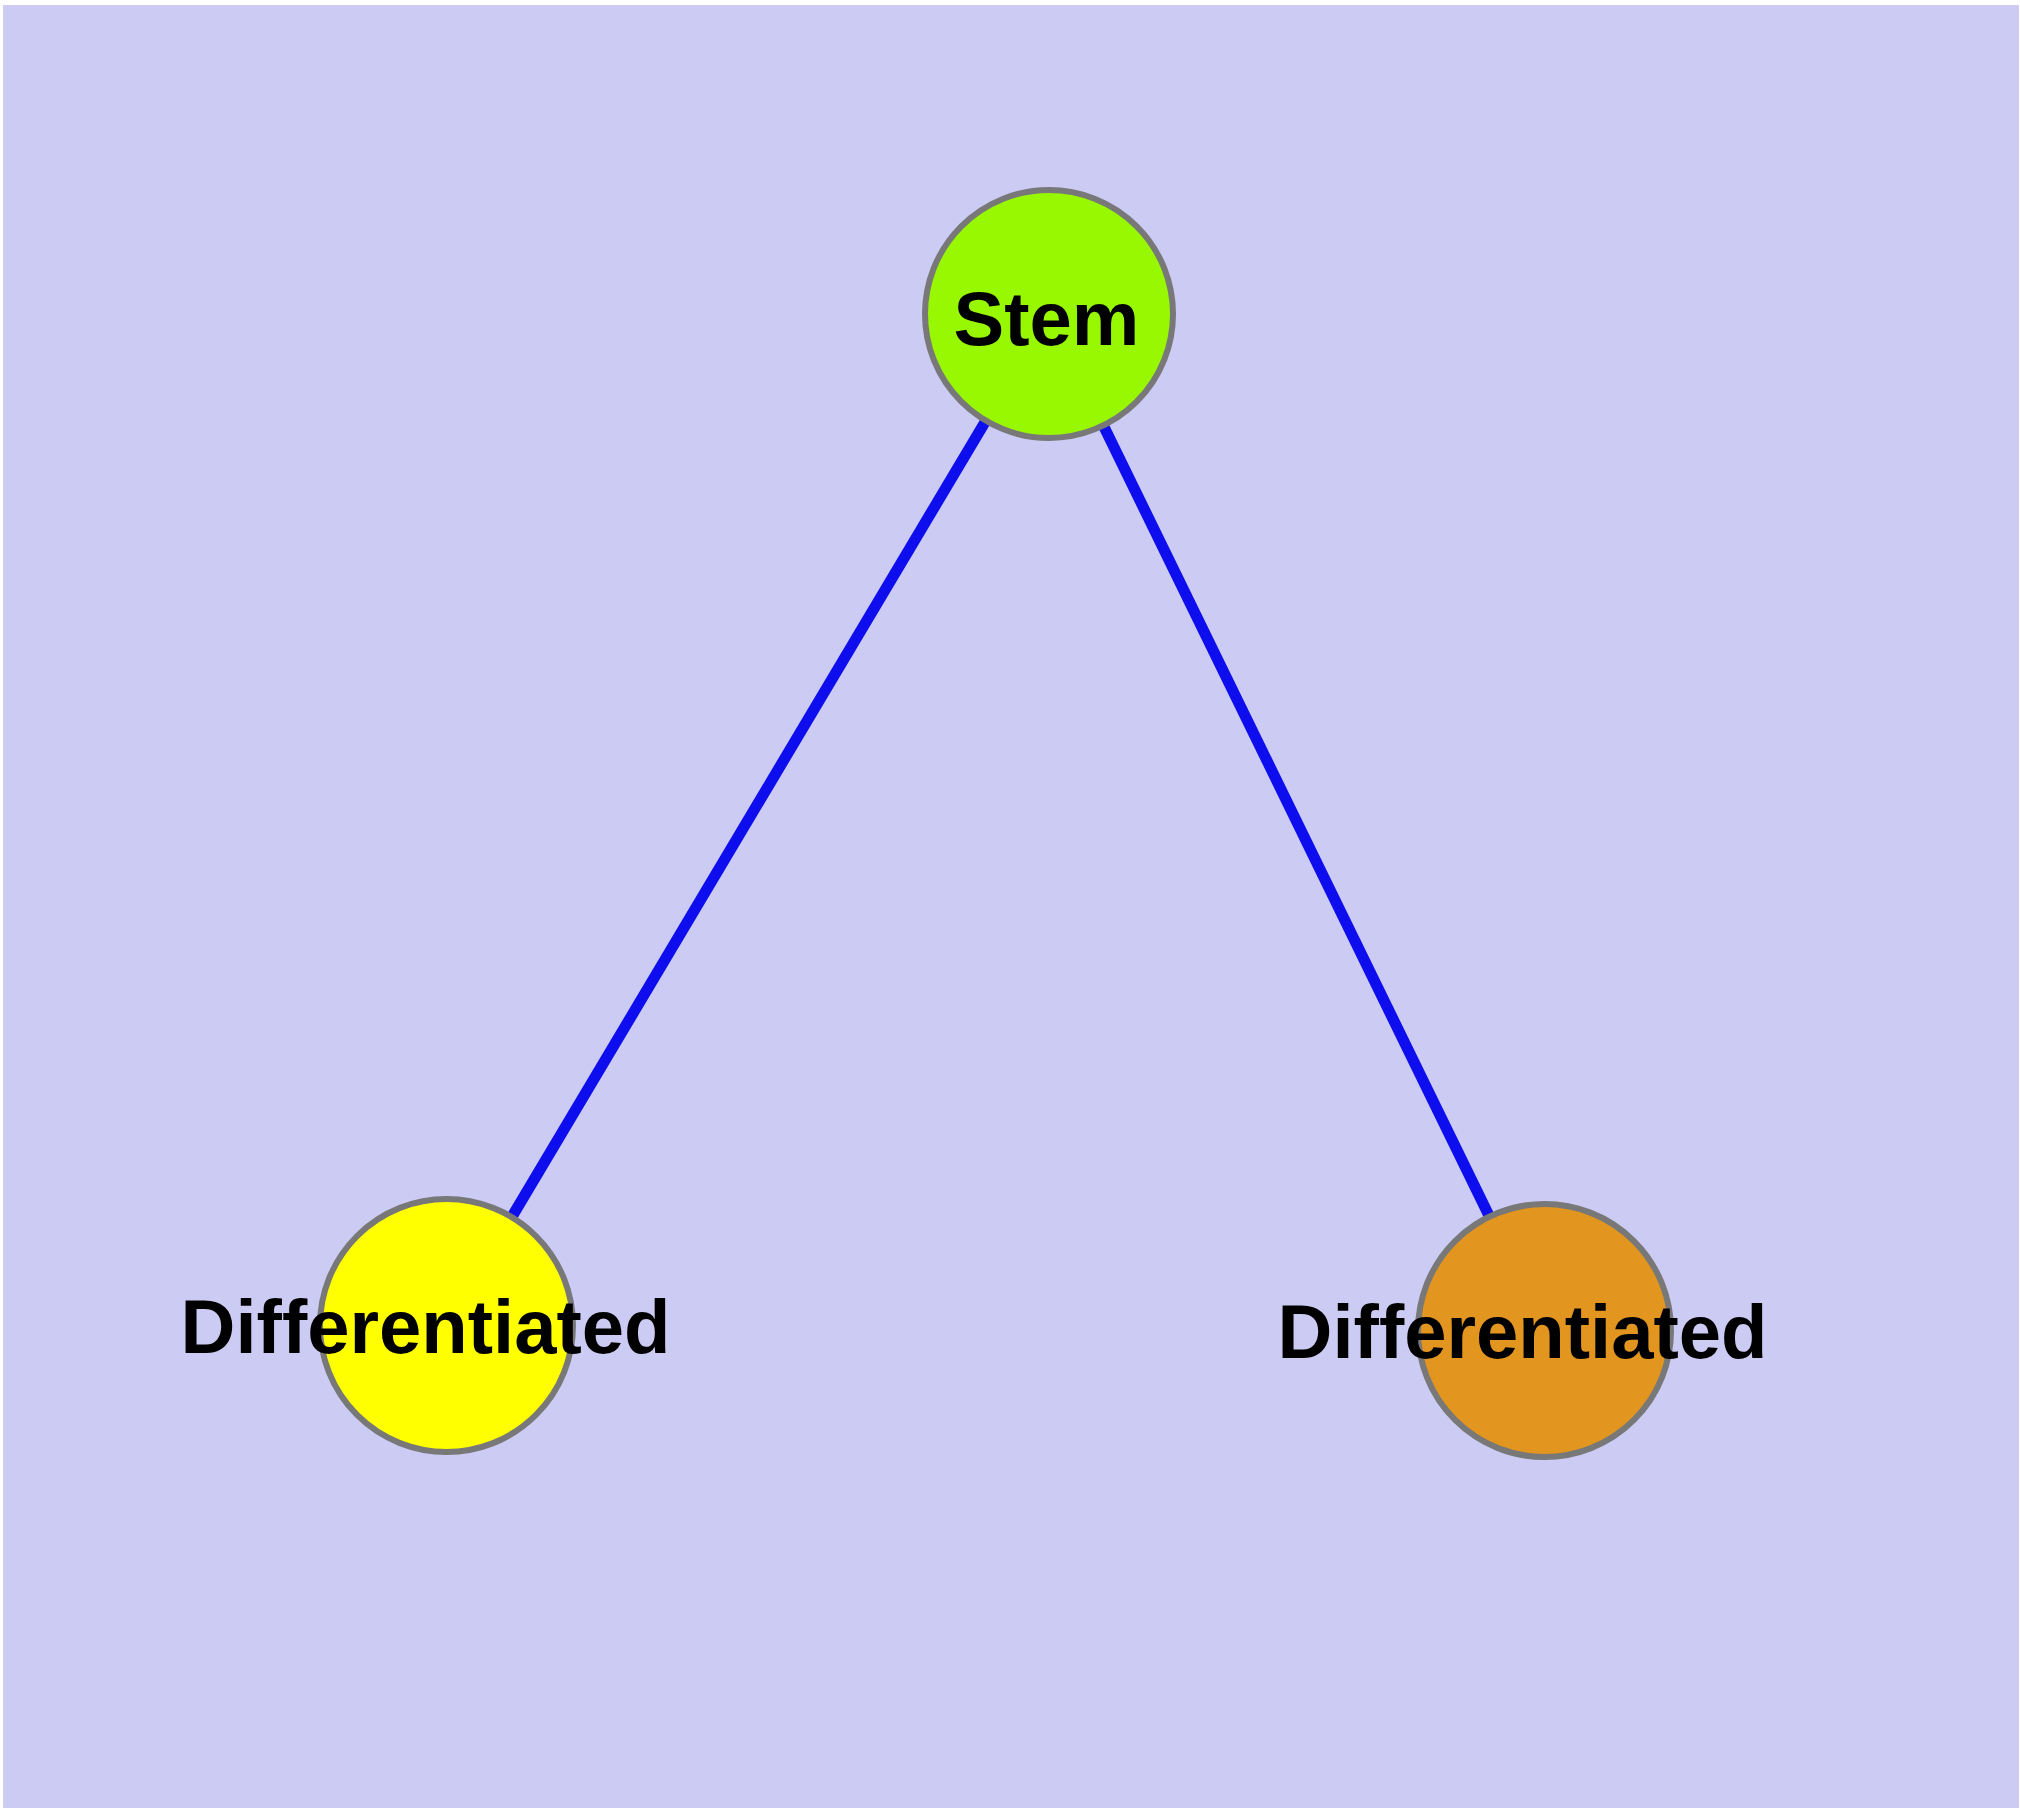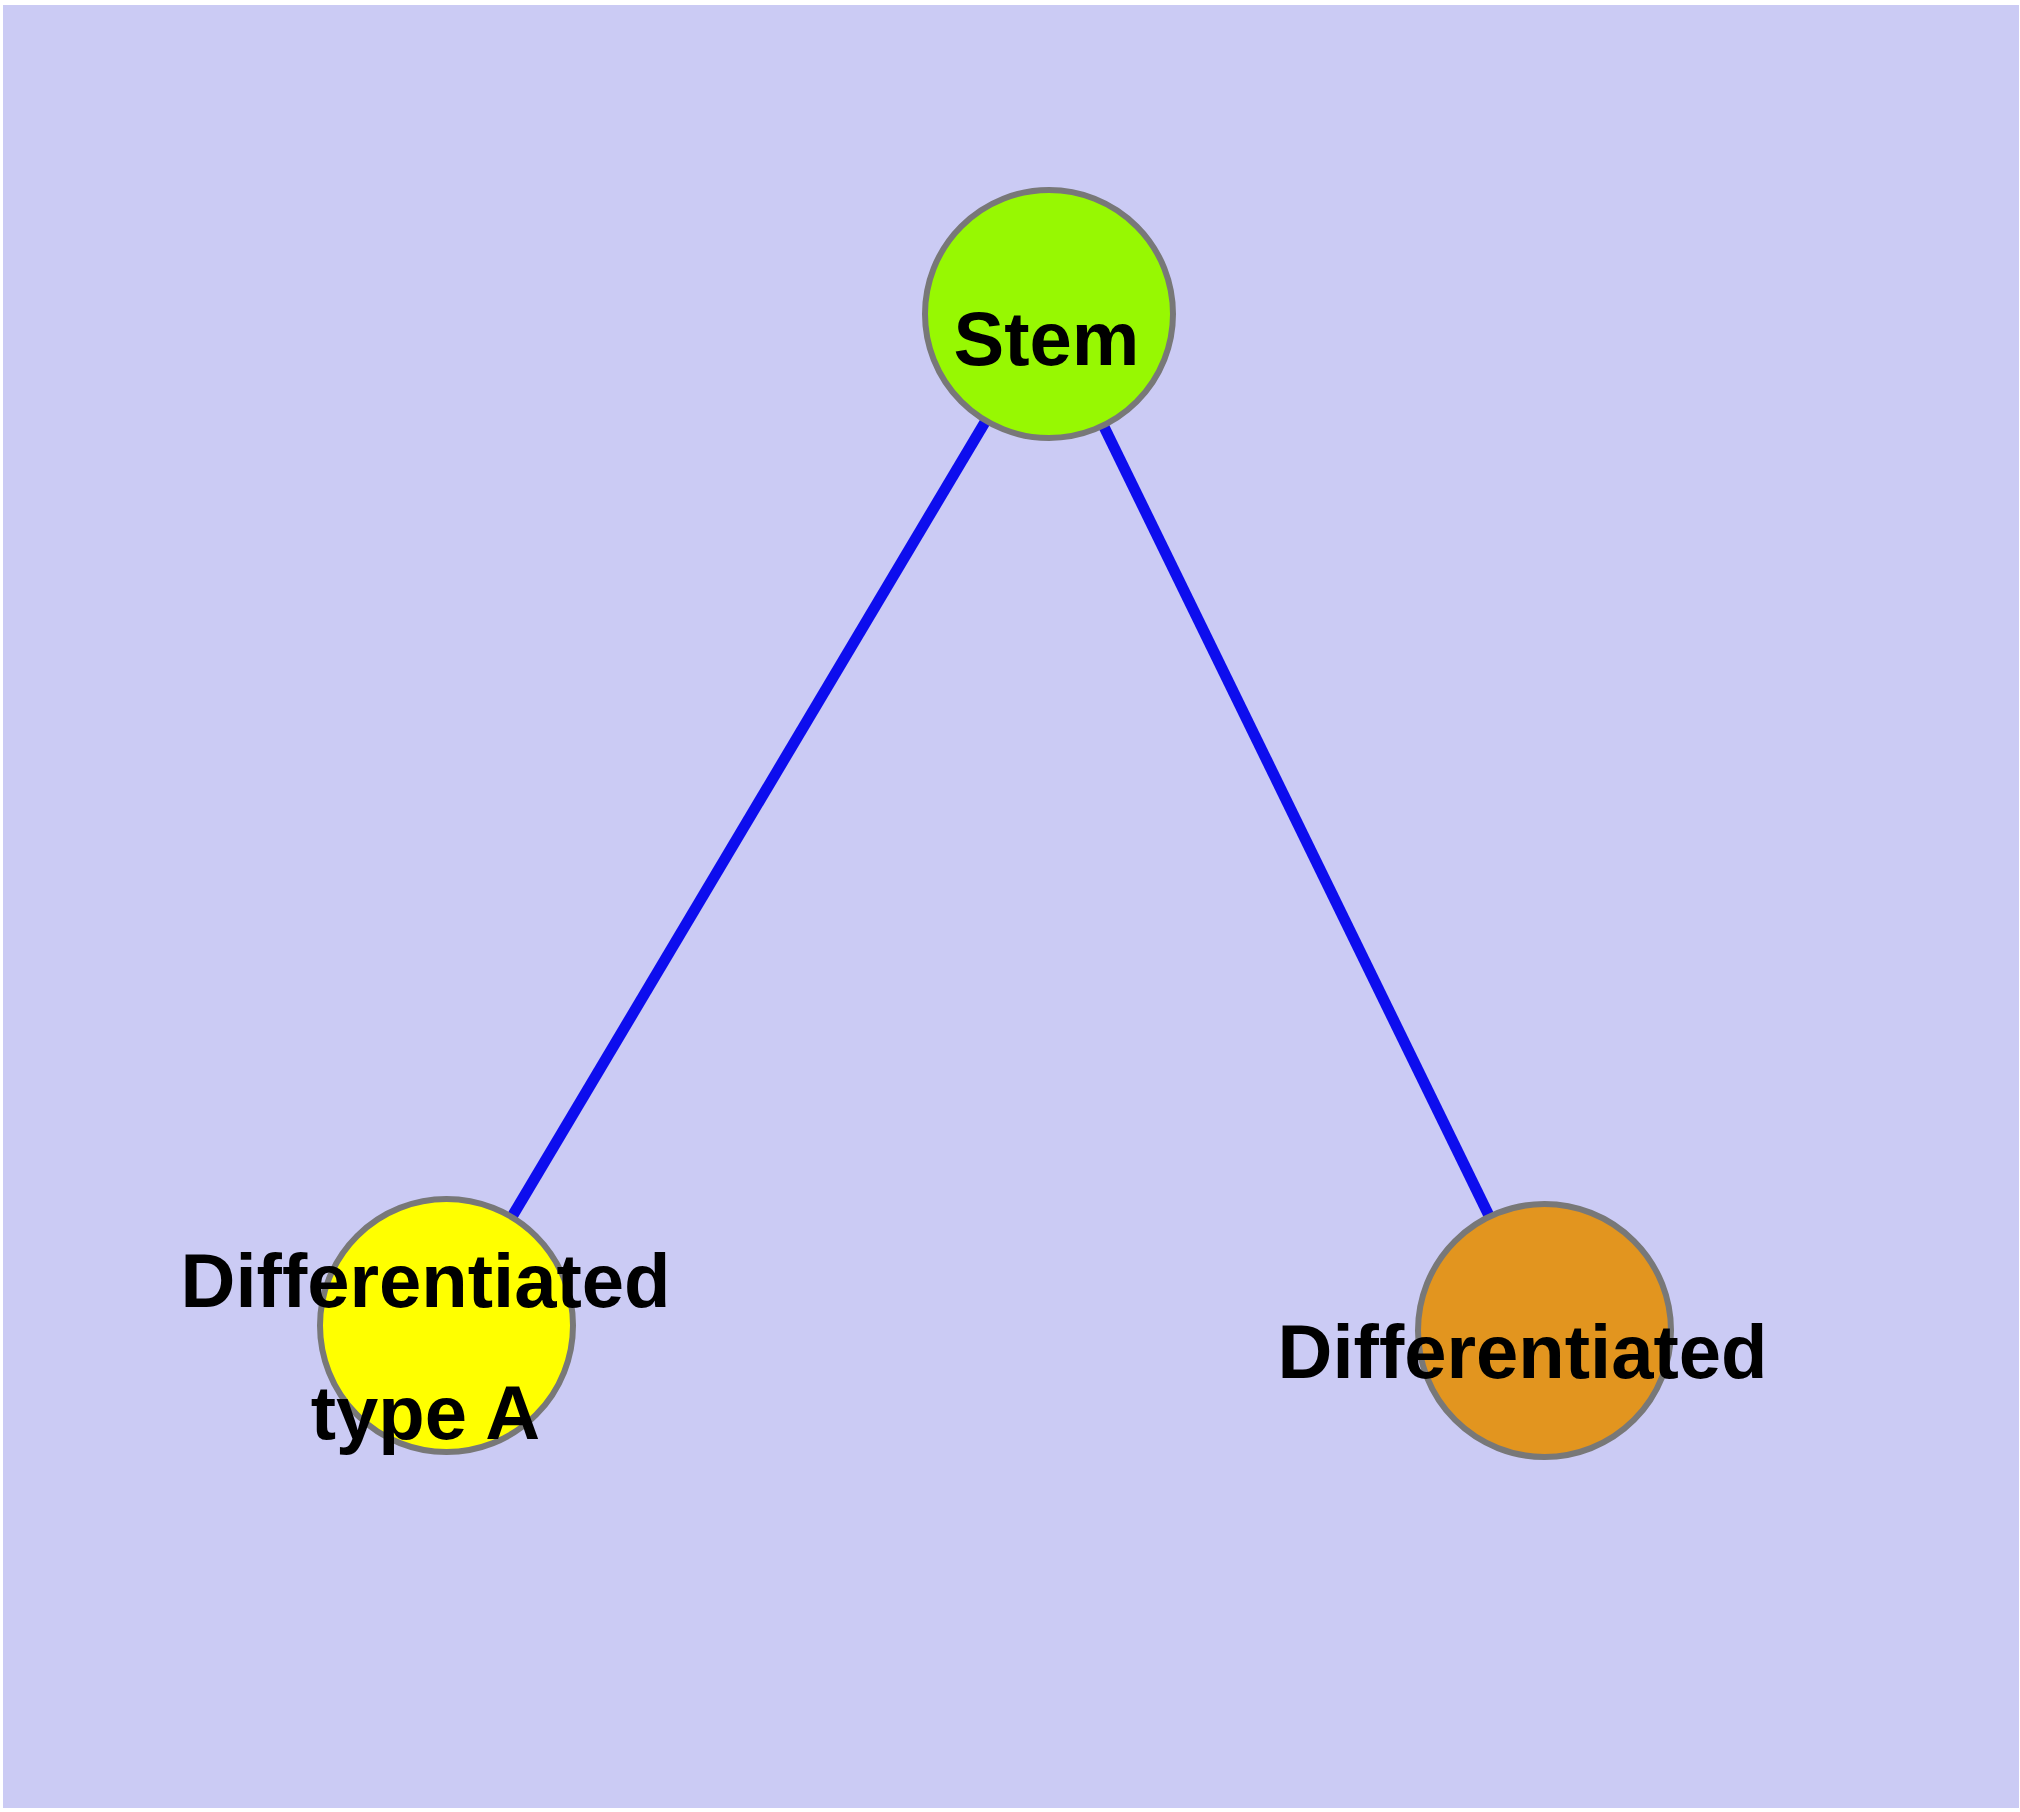--- a/index.html
+++ b/index.html
@@ -41,21 +41,20 @@
     transform: translate(-50%, -50%);
     text-align: center;
     font-weight: bold;
     font-size: 76px;
     line-height: 92px;
     white-space: nowrap;
     color: #000000;
   }
   .label-line {
     display: block;
-    margin-top: 40px;
   }
 </style>
 </head>
 <body style="background: rgb(255, 255, 255);">
 
 <div class="canvas" id="diagram-canvas" style="background: rgb(203, 203, 244);">
 
   <svg class="edges" id="edges-layer" viewBox="3 6 2379 2127" preserveAspectRatio="none">
     <line class="edge" id="edge-0" x1="1237" y1="371" x2="527" y2="1564" stroke="#0d0dee"></line>
     <line class="edge" id="edge-1" x1="1237" y1="371" x2="1822" y2="1570" stroke="#0d0dee"></line>
@@ -65,21 +64,20 @@
   <div class="node" id="node-1" style="width: 259px; height: 259px; left: 314px; top: 1191px; background: rgb(255, 255, 0); border-color: rgb(120, 120, 120);"></div>
   <div class="node" id="node-2" style="width: 259px; height: 259px; left: 1412px; top: 1196px; background: rgb(226, 149, 31); border-color: rgb(120, 120, 120);"></div>
 
   <div class="node-label" id="label-0" style="left: 1044px; top: 314px; color: rgb(0, 0, 0);">
     <span class="label-line">Stem</span>
 
   </div>
 
   <div class="node-label" id="label-1" style="left: 423px; top: 1322px; color: rgb(0, 0, 0);">
     <span class="label-line">Differentiated</span>
-    <span class="label-line">type A</span>
   </div>
 
   <div class="node-label" id="label-2" style="left: 1520px; top: 1327px; color: rgb(0, 0, 0);">
     <span class="label-line">Differentiated</span>
   </div>
 
 </div>
 
 
 </body></html>

